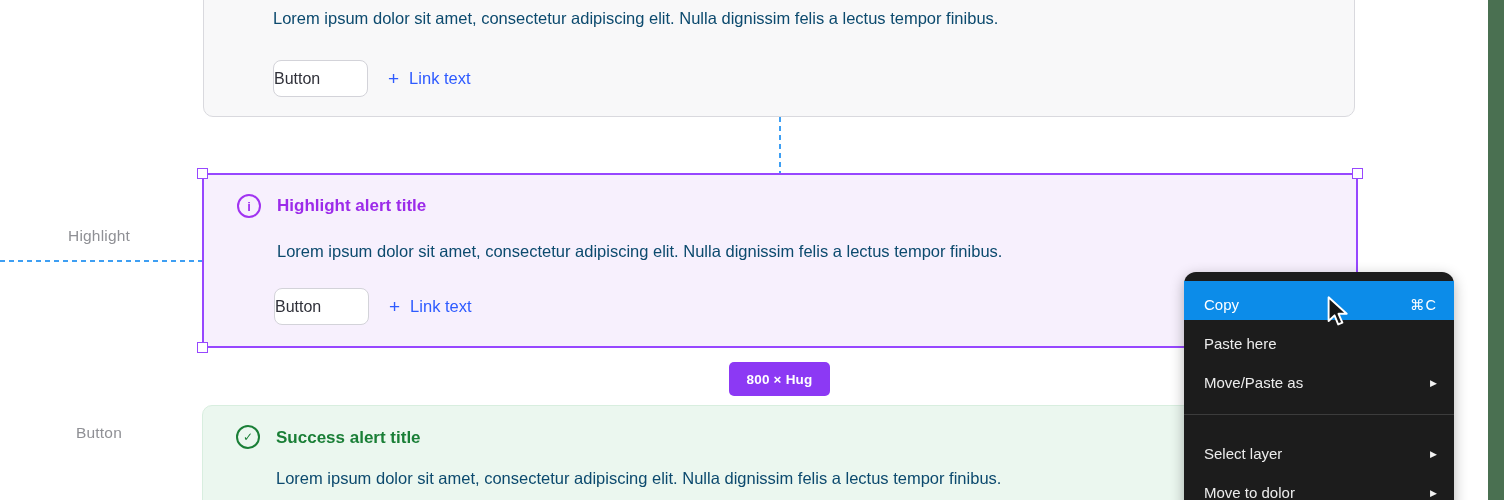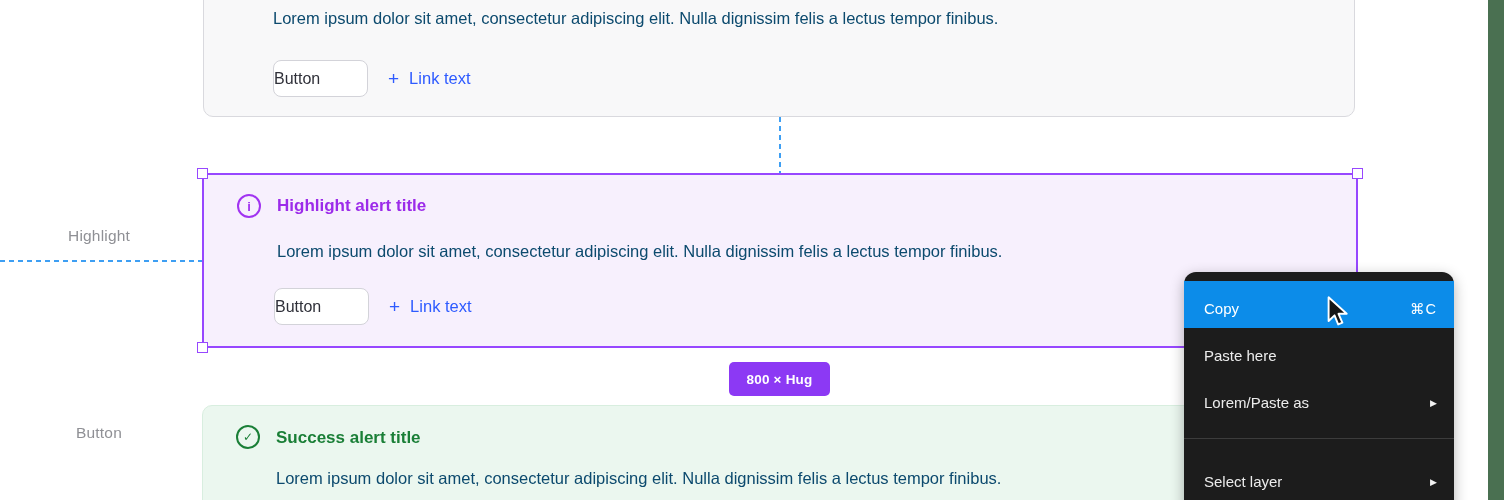--- a/index.html
+++ b/index.html
@@ -64,21 +64,21 @@
     background:#EBF7EF; border:1px solid #D8EEDF; border-radius:10px;
   }
 
   
   .context-menu {
     left:1184px; top:272px; width:270px; height:400px;
     background:#1C1C1C; border-radius:12px; padding-top:9px;
     box-shadow:0 4px 14px rgba(0,0,0,.3);
   }
   .menu-row {
-    height:47px; display:flex; align-items:center;
+    height:39px; display:flex; align-items:center;
     padding:8px 17px 0 20px; font-size:15px; color:#ECECEC;
   }
   .menu-row.highlighted { background:#0C8CE9; color:#ffffff; }
   .menu-shortcut { margin-left:auto; font-size:14.5px; color:#E2E2E2; letter-spacing:1px; }
   .menu-row.highlighted .menu-shortcut { color:#ffffff; }
   .menu-arrow { margin-left:auto; font-size:9px; color:#F2F2F2; }
   .menu-sep { height:1px; background:rgba(255,255,255,.14); margin:16px 0 15px 0; }
 
   .green-strip { left:1488px; top:0; width:16px; height:500px; background:#4A7051; }
 </style>
@@ -135,21 +135,21 @@
 
 <div class="abs context-menu">
   <div class="menu-row highlighted">
     <span>Copy</span>
     <span class="menu-shortcut">⌘C</span>
   </div>
   <div class="menu-row">
     <span>Paste here</span>
   </div>
   <div class="menu-row">
-    <span>Lorem/Paste as</span>
+    <span>Move/Paste as</span>
     <span class="menu-arrow">▶</span>
   </div>
   <div class="menu-sep"></div>
   <div class="menu-row">
     <span>Select layer</span>
     <span class="menu-arrow">▶</span>
   </div>
   <div class="menu-row">
     <span>Move to dolor</span>
     <span class="menu-arrow">▶</span>

